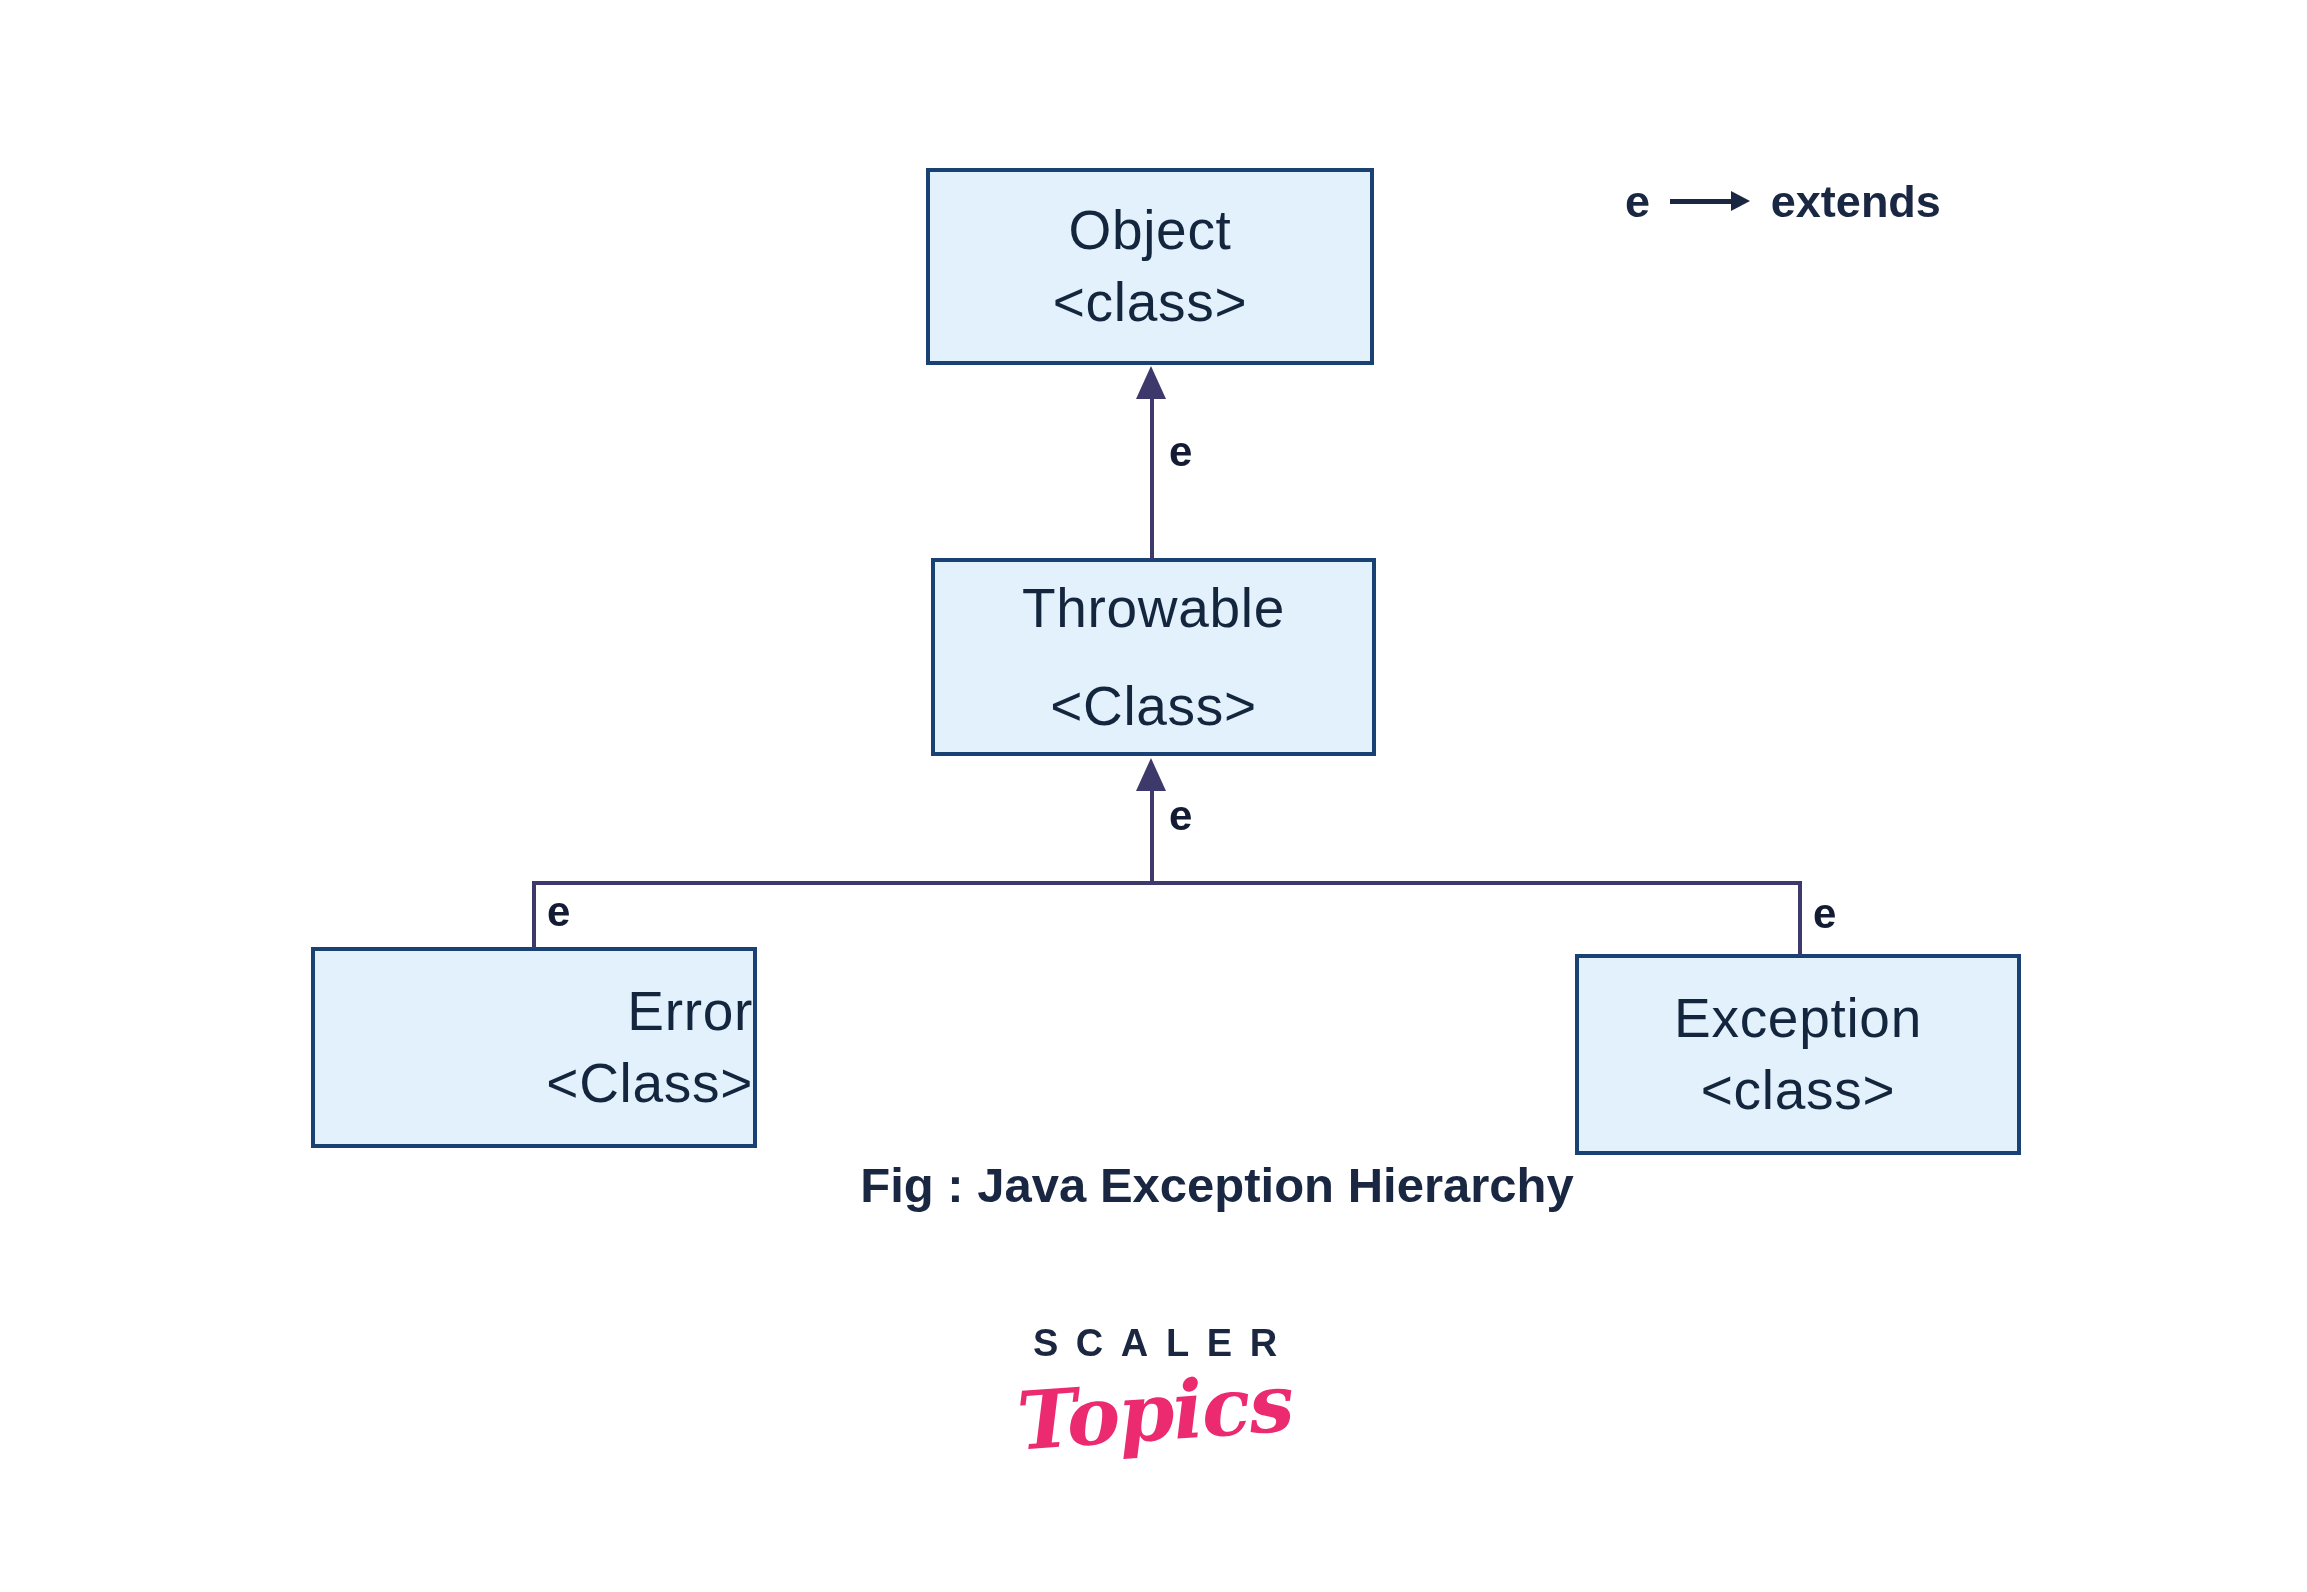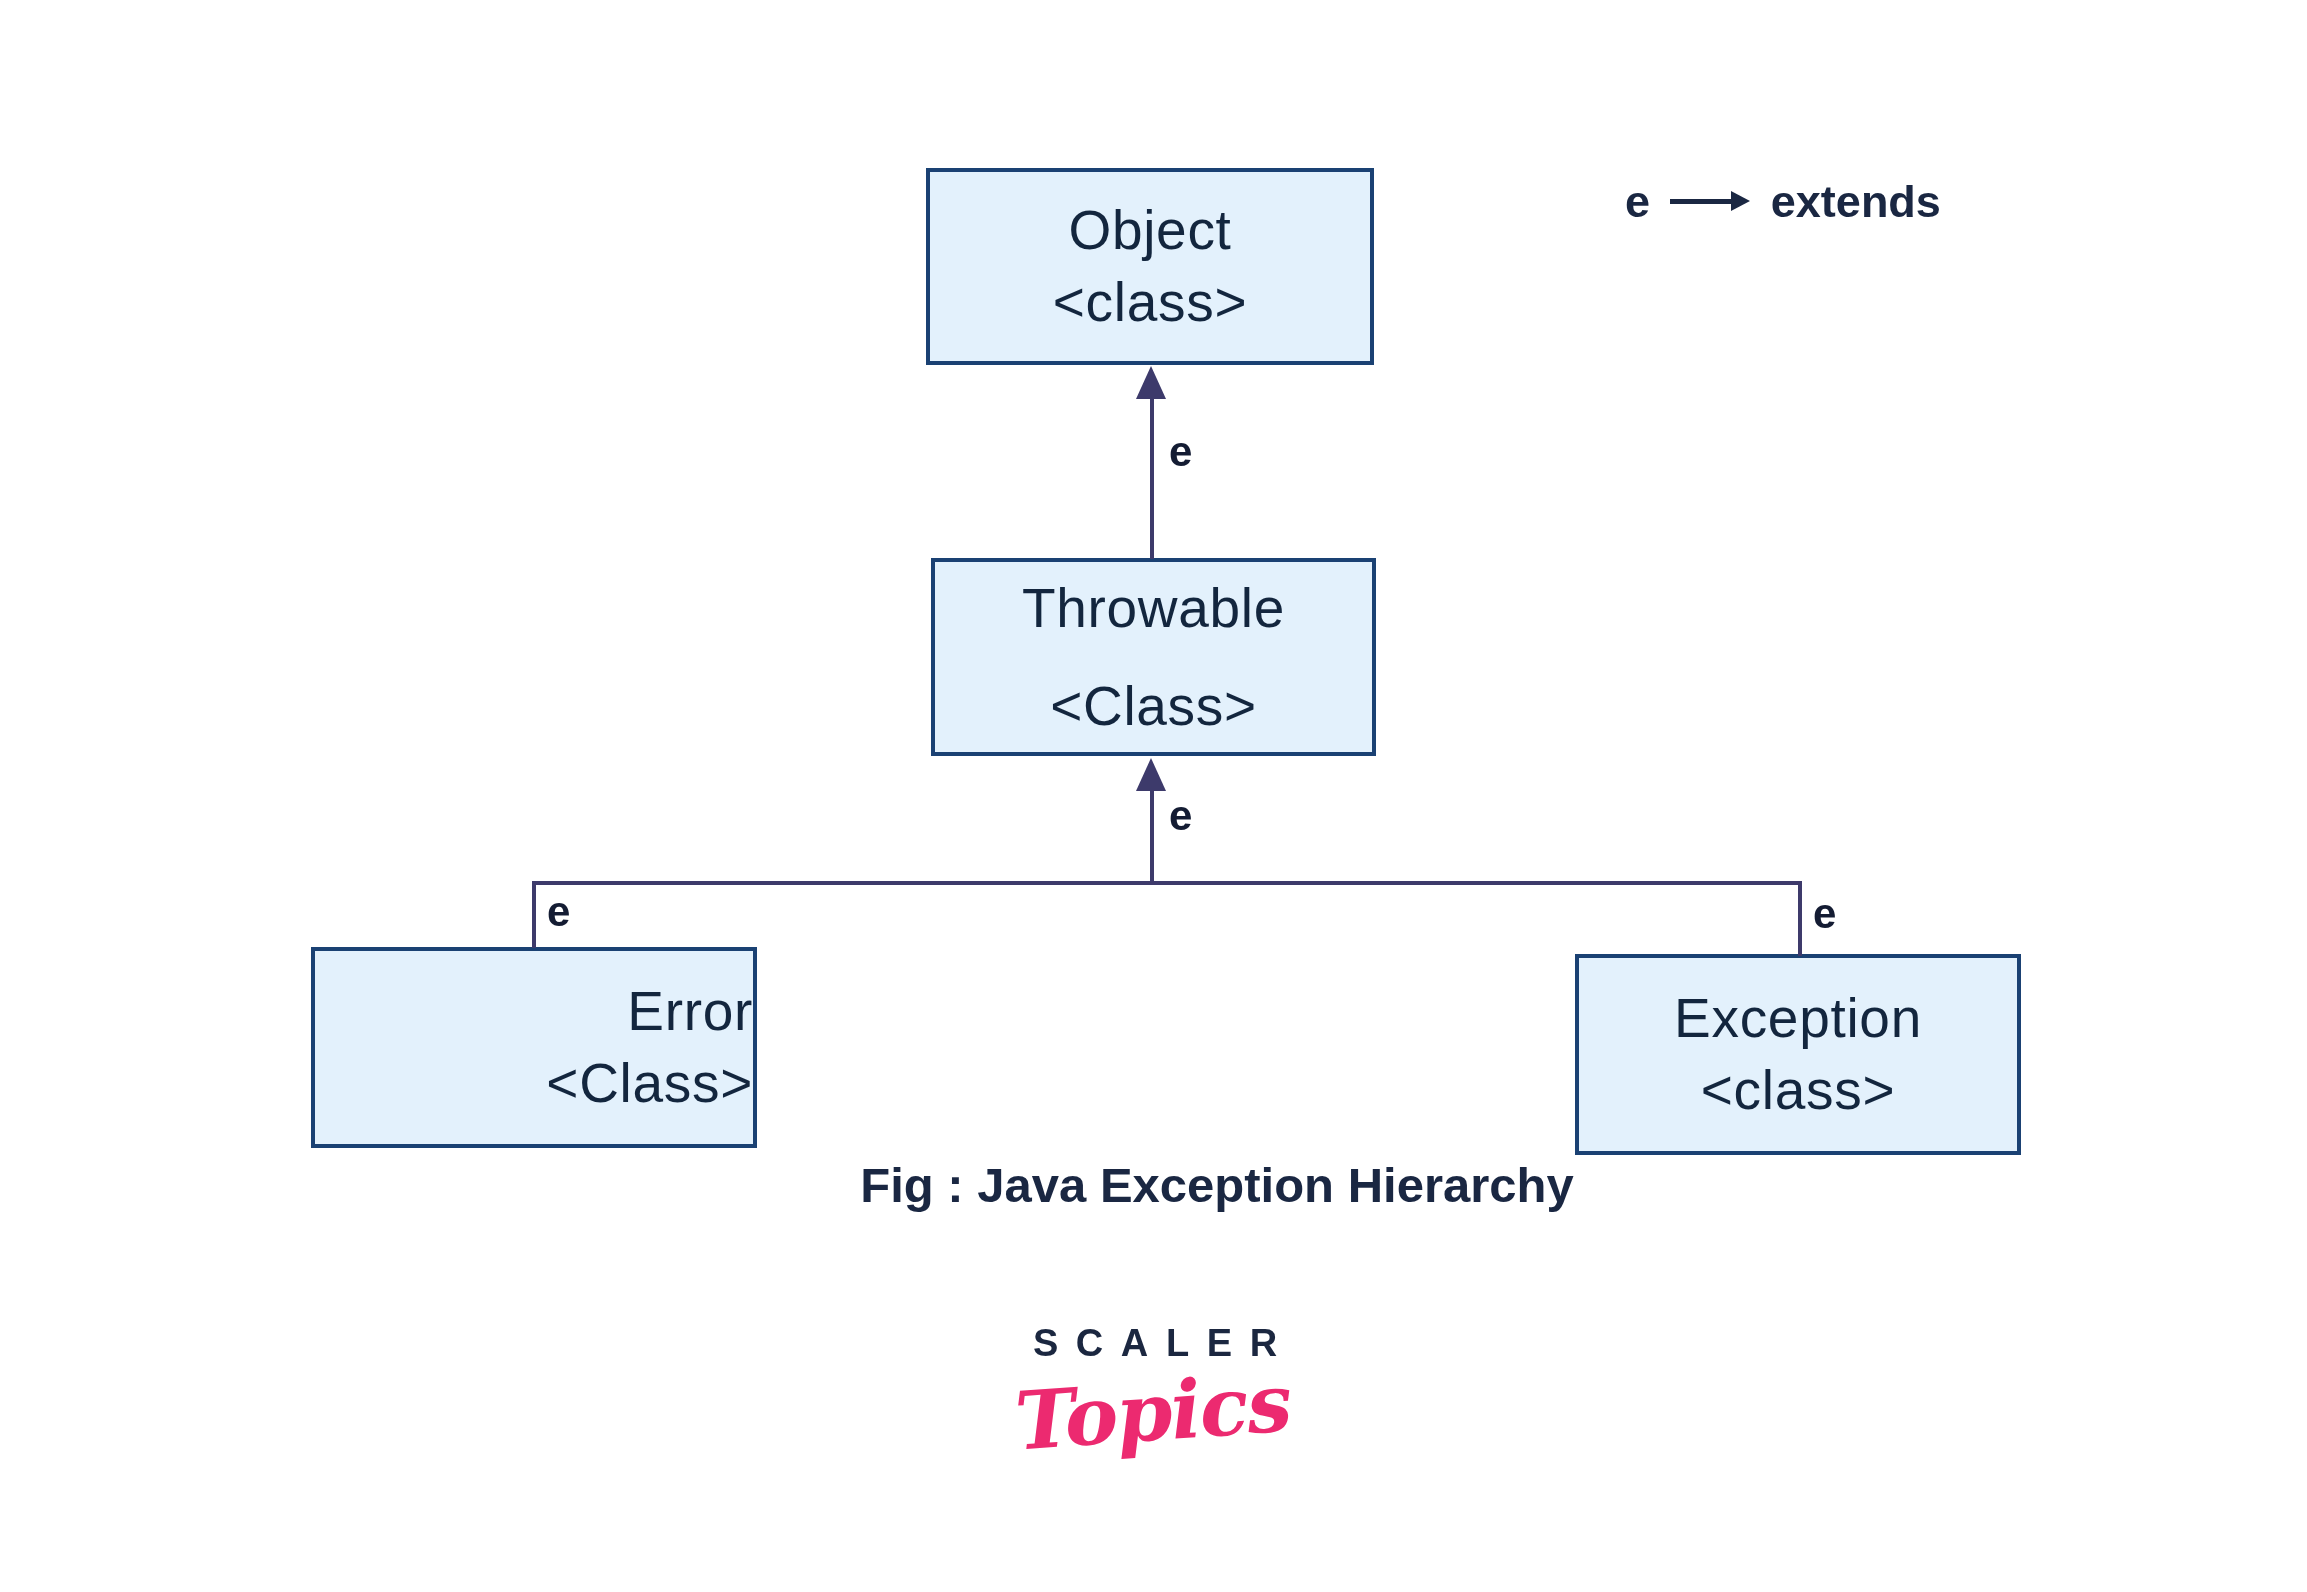--- a/index.html
+++ b/index.html
@@ -75,21 +75,21 @@
   }
 
   
   .caption{
     position:absolute;left:1169px;top:1161px;transform:translateX(-50%);
     font-size:49px;font-weight:bold;color:var(--heading-text);white-space:nowrap;line-height:1;margin-left:48px;
   }
 
   
   .logo{position:absolute;left:1155px;top:1324px;transform:translateX(-50%);
-        display:flex;flex-direction:column;align-items:flex-start;}
+        display:flex;flex-direction:column;align-items:center;}
   .logo .brand{
     font-size:38px;font-weight:bold;color:var(--brand-navy);
     letter-spacing:17.6px;text-indent:17.6px;line-height:1;
   }
   .logo .product{
     font-family:"DejaVu Serif","Liberation Serif",serif;
     font-style:italic;font-weight:bold;
     font-size:80px;color:var(--brand-pink);
     line-height:1;margin-top:9.5px;transform:rotate(-4deg);
     letter-spacing:-1.4px;

